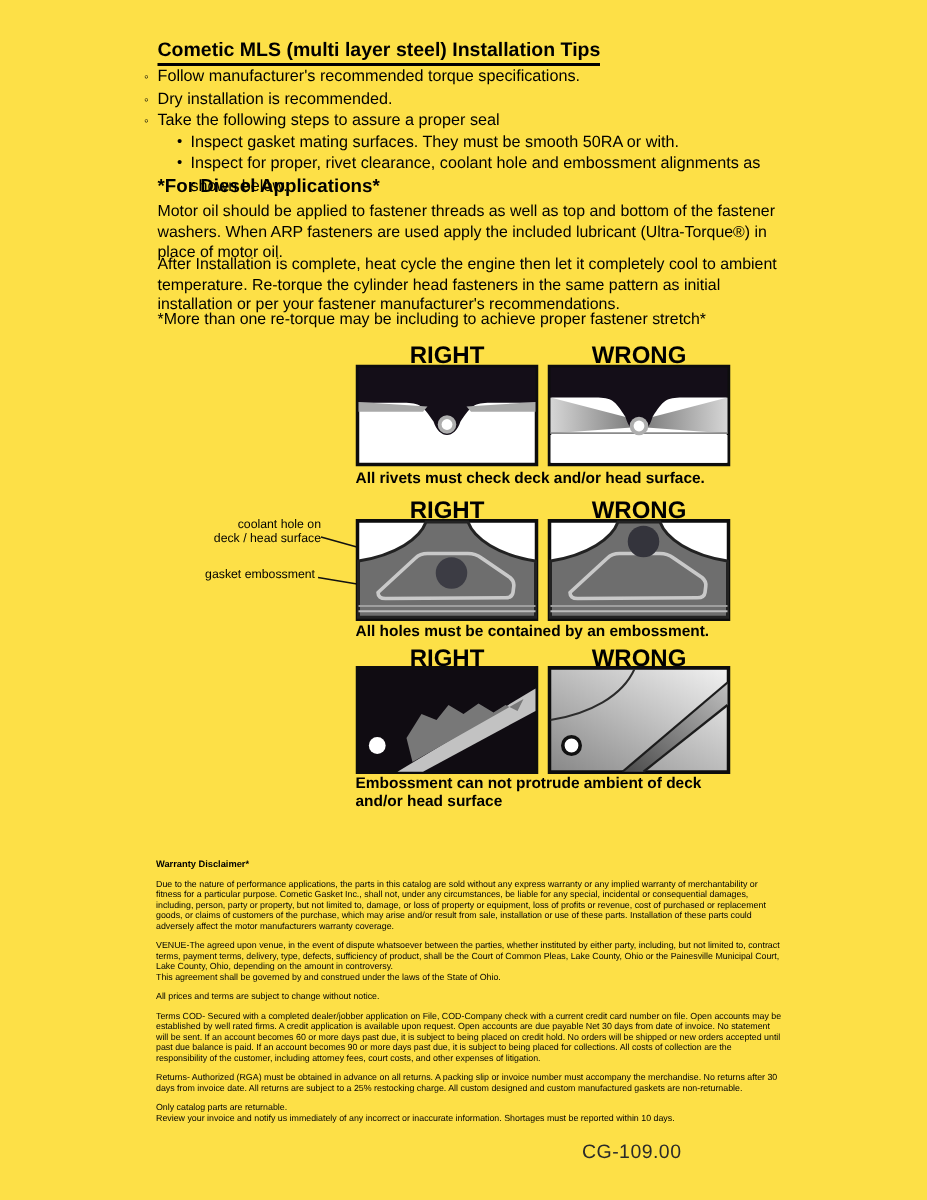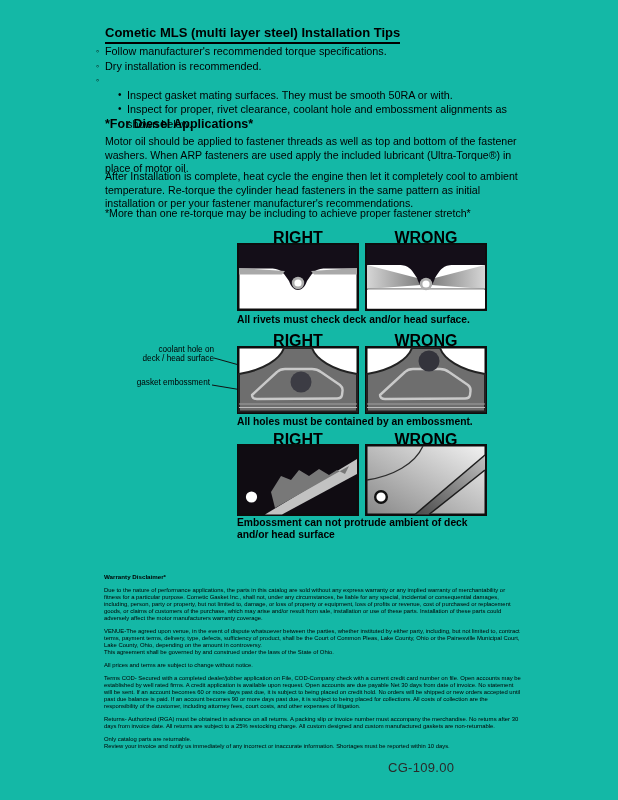--- a/index.html
+++ b/index.html
@@ -1,16 +1,16 @@
 <!DOCTYPE html>
 <html><head>
 <meta charset="utf-8">
 <style>
   html,body{margin:0;padding:0;background:#fff;}
-  .page{position:relative;width:618px;height:800px;background:#14b8a6;overflow:hidden;
+  .page{position:relative;width:618px;height:800px;background:#fde047;overflow:hidden;
         font-family:"Liberation Sans",sans-serif;color:#000;}
   .pre{white-space:pre-line;}
 
   .title{position:absolute;left:105px;top:25px;font-size:13px;font-weight:bold;
          border-bottom:2px solid #000;padding-bottom:2px;}
 
   .tips{position:absolute;left:96px;top:44px;width:434px;font-size:10.8px;line-height:14.6px;}
   .bullet{display:flex;}
   .bullet .m{flex:none;width:9px;font-size:9px;line-height:14.6px;}
   .bullet.sub{padding-left:22px;}
@@ -42,20 +42,21 @@
     <div class="bullet">
       <span class="m">◦</span>
       <span>Follow manufacturer's recommended torque specifications.</span>
     </div>
     <div class="bullet">
       <span class="m">◦</span>
       <span>Dry installation is recommended.</span>
     </div>
     <div class="bullet">
       <span class="m">◦</span>
+      <span>Take the following steps to assure a proper seal</span>
     </div>
     <div class="bullet sub">
       <span class="m">•</span>
       <span>Inspect gasket mating surfaces.  They must be smooth 50RA or with.</span>
     </div>
     <div class="bullet sub">
       <span class="m">•</span>
       <span>Inspect for proper, rivet clearance, coolant hole and embossment alignments as shown below.</span>
     </div>
   </div>

